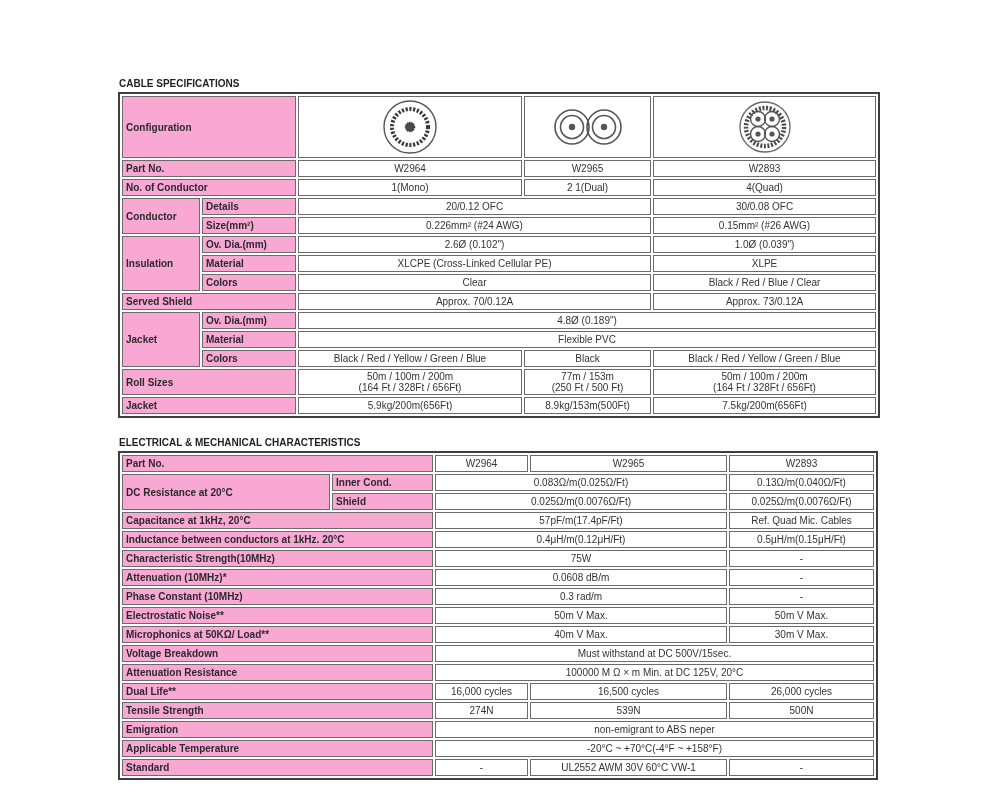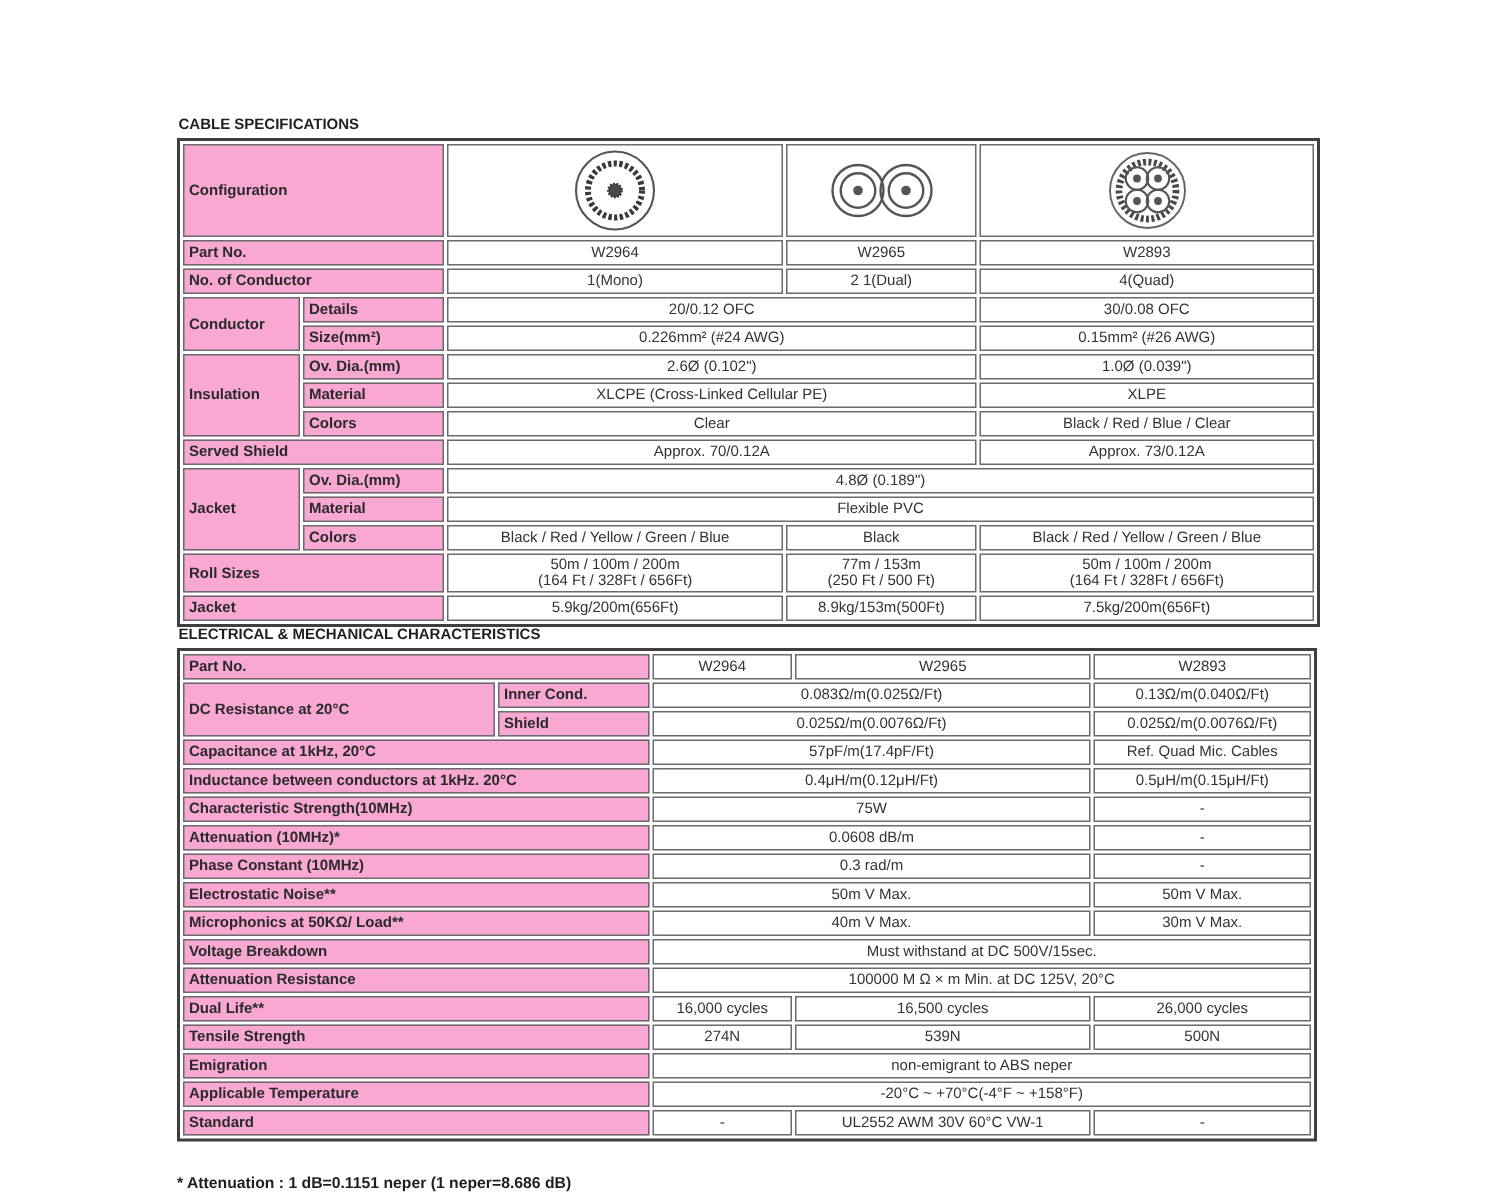--- a/index.html
+++ b/index.html
@@ -1,19 +1,19 @@
 <!DOCTYPE html>
 <html><head>
 <meta charset="utf-8">
 <style>
   html,body{margin:0;padding:0;background:#ffffff;}
   body{width:1000px;height:800px;position:relative;font-family:"Liberation Sans",sans-serif;color:#2b2b2b;overflow:hidden;}
   .content{position:absolute;left:118px;top:78px;width:762px;}
   .tbl-title{font-size:10px;font-weight:bold;color:#1f1f1f;margin:0 0 3px 1px;}
-  .sec2{}
+  .sec2{margin-top:19px;}
   table{border-collapse:separate;border-spacing:2px;background:#ffffff;border:2px solid #3f3f3f;table-layout:fixed;width:758px;}
   td{border:1px solid #6b6b6b;font-size:10px;line-height:11px;padding:1px 3px;overflow:hidden;white-space:nowrap;height:13px;vertical-align:middle;}
   td.lbl{background:#f9a8d4;font-weight:bold;text-align:left;color:#2a2a2a;}
   td.val{background:#ffffff;text-align:center;color:#333333;}
   td.cfg{height:58px;text-align:center;}
   td.two{white-space:normal;line-height:11px;}
   .fnotes{margin-top:6px;}
   .fnote{font-size:10.5px;font-weight:bold;line-height:13px;color:#1f1f1f;margin-top:22px;}
   svg{display:block;margin:0 auto;}
 </style>

